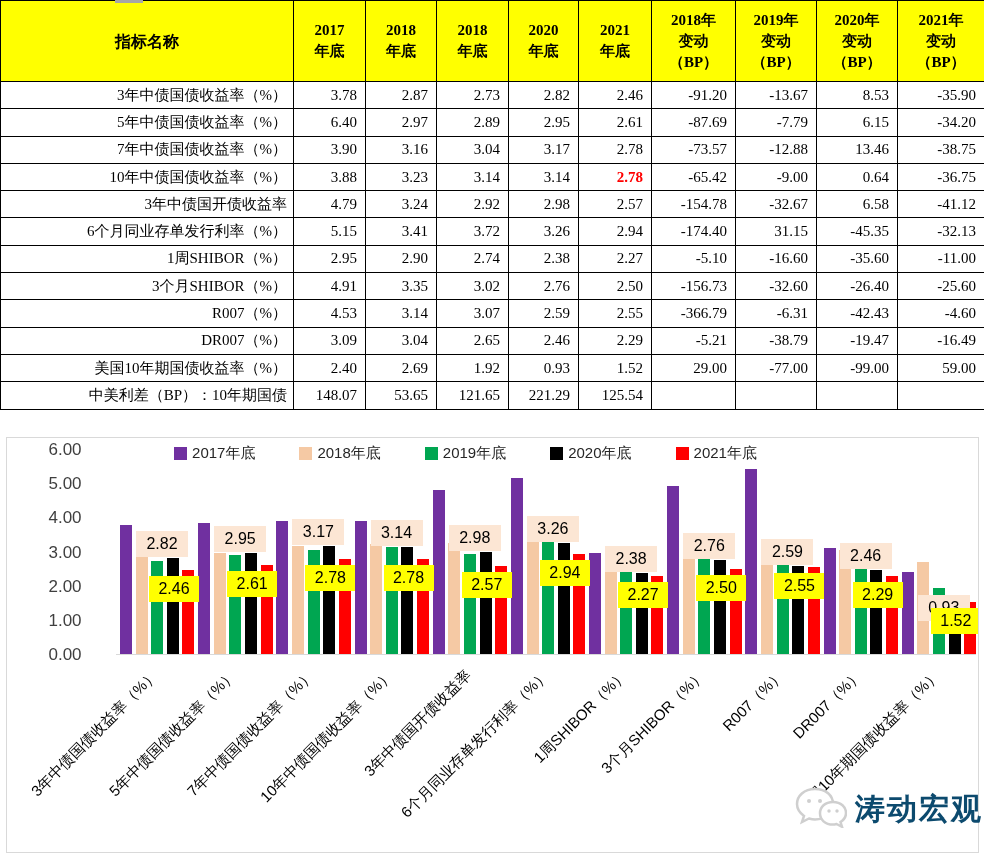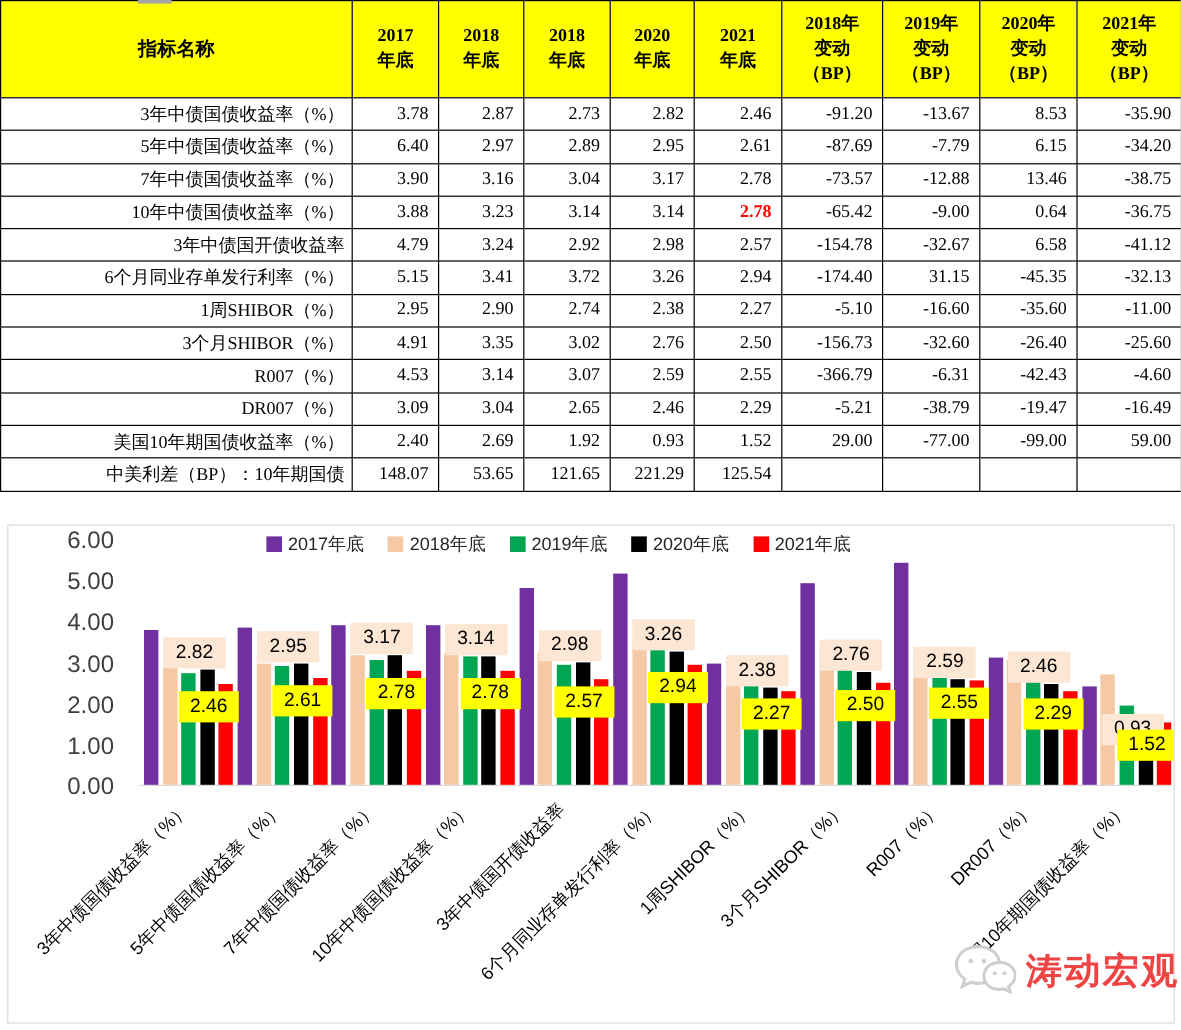--- a/index.html
+++ b/index.html
@@ -25,40 +25,40 @@
   #tbl td.redbold{color:#FF0000;font-weight:bold;}
   
   #artifact{position:absolute;left:115px;top:0;width:28px;height:3px;background:#a6a6a6;}
   
   #chart{
     position:absolute;left:6px;top:437px;width:971px;height:414px;background:#fff;
     border:1px solid #d9d9d9;overflow:hidden;
   }
   #legend{
     position:absolute;left:0;top:6px;width:100%;display:flex;justify-content:center;
-    gap:20px;padding-right:54px;box-sizing:border-box;
+    gap:44px;padding-right:54px;box-sizing:border-box;
   }
   .lgitem{display:flex;align-items:center;gap:5px;font-size:15px;color:#262626;}
   .lgsw{width:13px;height:13px;display:inline-block;}
-  .ytick{position:absolute;width:60px;text-align:right;font-size:20px;color:#3f3f3f;}
+  .ytick{position:absolute;width:60px;text-align:center;font-size:17px;color:#3f3f3f;}
   .bar{position:absolute;}
   .dlabel{
     position:absolute;height:26px;line-height:26px;text-align:center;font-size:16px;color:#000;
   }
   .catlabel{
     position:absolute;width:260px;text-align:right;font-size:15px;color:#000;
     transform:rotate(-45deg);transform-origin:100% 0;white-space:nowrap;line-height:18px;
   }
   #axisline{position:absolute;background:#d9d9d9;height:1px;}
   
   #watermark{
     position:absolute;left:795px;top:786px;display:flex;align-items:center;gap:8px;
     color:#cfcfcf;
   }
-  #wmtext{font-size:30px;font-weight:bold;letter-spacing:2px;color:#ef4444;}
+  #wmtext{font-size:30px;font-weight:bold;letter-spacing:2px;color:#0c4a6e;}
 </style>
 </head>
 <body>
 
 <div id="page">
 
   <table id="tbl">
     <colgroup>
       <col style="width:293px">
         <col style="width:72px">

